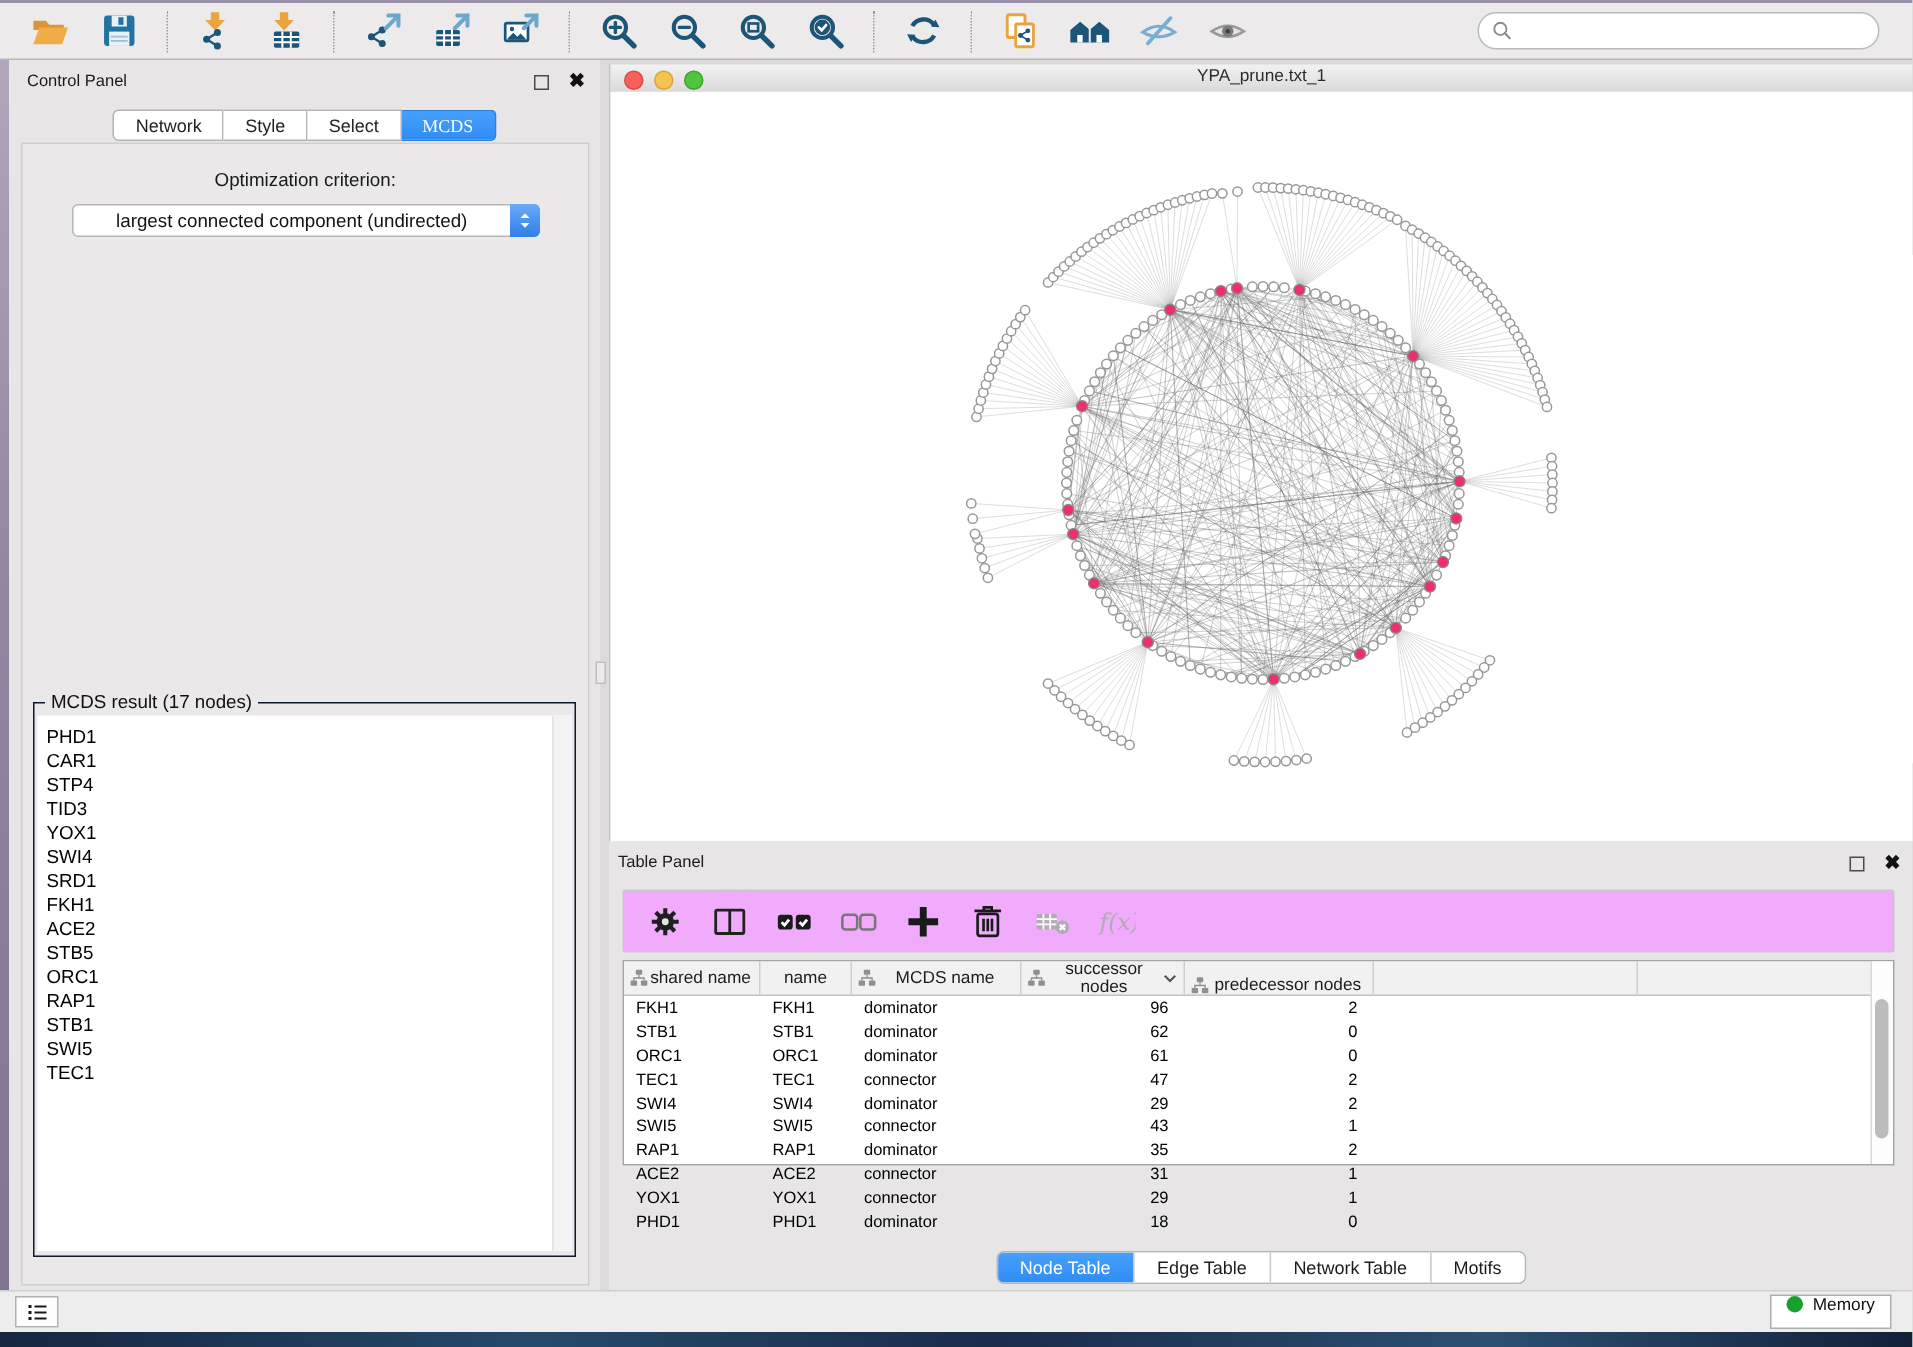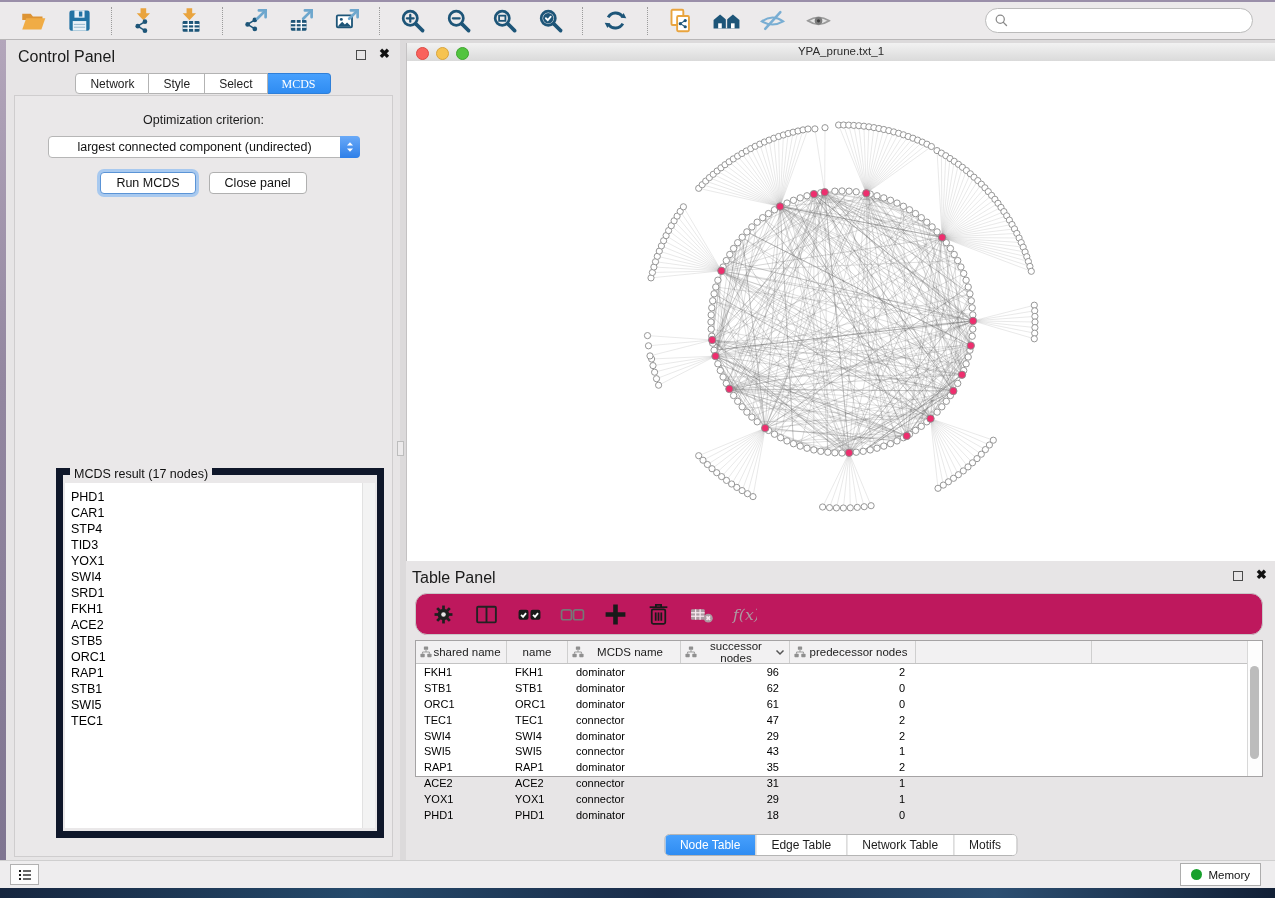--- a/index.html
+++ b/index.html
@@ -18,62 +18,62 @@
   .tb-btn{width:36px;height:32px;border:none;background:transparent;padding:2px;margin:0 5px;cursor:default;}
   .tb-btn svg{width:27px;height:27px;display:block;margin:0 auto;}
   .tb-sep{width:0;height:28px;border-left:1px dotted #9b9b9b;margin:0 9px;}
   .search-wrap{margin-left:auto;margin-right:22px;width:268px;height:25px;background:#fff;
                border:1px solid #bbb;border-radius:13px;display:flex;align-items:center;padding-left:8px;box-sizing:border-box;}
   .search-wrap svg{width:15px;height:15px;}
   .search-input{border:none;outline:none;flex:1;height:20px;font-size:12px;background:transparent;margin-left:5px;}
   
   .left-panel{position:absolute;left:6px;top:40px;width:394px;height:820px;background:#e7e5e6;}
   .panel-titlebar{position:relative;height:26px;}
-  .panel-title{position:absolute;left:12px;top:8px;font-size:16px;color:#1a1a1a;}
+  .panel-title{position:absolute;left:12px;top:8px;font-size:11px;color:#1a1a1a;}
   .win-float{position:absolute;right:34px;top:10px;width:10px;height:10px;border:1.5px solid #4a4a4a;box-sizing:border-box;}
   .win-close{position:absolute;right:10px;top:6px;font-size:13px;font-weight:bold;color:#111;}
   .seg-tabs{position:absolute;left:0;right:0;top:33px;height:21px;display:flex;justify-content:center;}
   .seg-tab{height:21px;line-height:21px;padding:0 14px;font-size:12px;color:#222;background:#fff;
            border:1px solid #b3b3b3;border-left:none;box-sizing:border-box;}
   .seg-tab:first-child{border-left:1px solid #b3b3b3;border-radius:4px 0 0 4px;}
   .seg-tab:last-child{border-radius:0 4px 4px 0;}
   .seg-tab.sel{background:linear-gradient(#47a0fd,#2f8cf2);color:#fff;border-color:#2f7fd8;font-family:Liberation Serif, serif;}
   .cp-content{position:absolute;left:8px;right:7px;top:55px;bottom:3px;background:#eae8e9;border:1px solid #cfcdce;}
   .opt-label{margin-top:17px;text-align:center;font-size:12.5px;color:#1a1a1a;}
   .cp-select{width:312px;height:22px;margin:9px auto 0;background:#fff;border:1px solid #b6b6b6;border-radius:4px;
              position:relative;display:flex;align-items:center;box-sizing:border-box;}
   .cp-select .sel-text{flex:1;text-align:center;font-size:12.5px;color:#111;padding-right:18px;}
   .sel-cap{position:absolute;right:-1px;top:-1px;width:20px;height:22px;border-radius:0 4px 4px 0;
            background:linear-gradient(#6aaaf8,#2e7fe8);display:flex;flex-direction:column;align-items:center;justify-content:center;}
   .sel-cap svg{width:10px;height:14px;}
   .btn-row{margin-top:14px;display:flex;justify-content:center;gap:13px;}
   .btn{height:22px;padding:0 15px;background:#fff;border:1px solid #b0b0b0;border-radius:4px;
        font-size:12.5px;color:#111;font-family:"Liberation Sans",sans-serif;}
   .btn.focus{box-shadow:0 0 0 3px #a8c9ef;border-color:#5b94d6;}
-  .groupbox{position:absolute;left:7px;right:8px;top:372px;bottom:18px;border:7px solid #0f172a;margin-left:34px;}
+  .groupbox{position:absolute;left:7px;right:8px;top:372px;bottom:18px;border:1px solid #0f172a;}
   .legend{position:absolute;top:-8px;left:7px;background:#eae8e9;padding:0 4px;font-size:12.5px;color:#111;}
   .mcds-list{position:absolute;left:2px;right:2px;top:8px;bottom:3px;background:#fff;overflow:hidden;}
   .mcds-item{font-size:12.5px;line-height:16px;padding-left:6px;color:#000;}
   .mcds-item:first-child{padding-top:6px;}
   .list-track{position:absolute;right:2px;top:8px;bottom:3px;width:12px;background:#f3f3f3;border-left:1px solid #e2e2e2;}
   
   .net-win{position:absolute;left:406px;top:43px;width:869px;height:518px;border-left:1px solid #c4c2c3;box-sizing:border-box;}
   .net-titlebar{position:relative;height:18px;background:linear-gradient(#f2f2f2,#dadada);
                 border-bottom:1px solid #ababab;}
   .tl{position:absolute;top:4px;width:11px;height:11px;border-radius:50%;}
   .tl.red{left:9px;background:#f9625c;border:0.5px solid #dd4a42;}
   .tl.yellow{left:29px;background:#f6c350;border:0.5px solid #d9a43b;}
   .tl.green{left:49px;background:#52c43f;border:0.5px solid #3ea52e;}
   .net-title{position:absolute;left:0;right:0;top:2px;text-align:center;font-size:11.5px;color:#2b2b2b;}
   .net-canvas{position:absolute;left:0;top:18px;width:869px;height:500px;background:#fff;overflow:hidden;}
   .split-handle{position:absolute;left:397px;top:441px;width:7px;height:15px;background:#eceaeb;border:1px solid #bdbdbd;box-sizing:border-box;}
   
   .table-panel{position:absolute;left:406px;top:561px;width:869px;height:299px;background:#e7e5e6;}
-  .tp-toolbar{position:absolute;left:9px;right:12px;top:32px;height:42px;background:#be185d;
-              border:1px solid #c9c7c8;border-radius:12px;display:flex;align-items:center;padding-left:14px;box-sizing:border-box;gap:15px;}
+  .tp-toolbar{position:absolute;left:9px;right:12px;top:32px;height:42px;background:#f0abfc;
+              border:1px solid #c9c7c8;border-radius:2px;display:flex;align-items:center;padding-left:14px;box-sizing:border-box;gap:15px;}
   .tp-btn{width:28px;height:28px;border:none;background:transparent;padding:1px;}
   .tp-btn svg{width:25px;height:25px;display:block;}
   .tp-table{position:absolute;left:9px;right:12px;top:79px;height:137px;background:#fff;border:1px solid #a5a3a4;box-sizing:border-box;}
   .tp-head{display:flex;height:22px;background:#f2f1f2;border-bottom:1px solid #c3c3c3;}
   .th{display:flex;align-items:center;border-right:1px solid #cfcfcf;box-sizing:border-box;padding:0 4px;}
   .th .th-label{flex:1;text-align:center;font-size:11.5px;color:#1c1c1c;}
   .th svg{flex:none;}
   .tp-body{position:relative;}
   .tr{display:flex;height:15.9px;align-items:center;}
   .td{font-size:11px;color:#000;box-sizing:border-box;white-space:nowrap;overflow:hidden;}
@@ -84,21 +84,21 @@
   .bottom-tabs{position:absolute;left:50%;transform:translateX(-50%);top:273px;height:20px;display:flex;
                border:1px solid #b5b5b5;border-radius:5px;overflow:hidden;background:#fff;}
   .b-tab{height:20px;line-height:20px;padding:0 15px;font-size:12px;color:#1c1c1c;background:#fff;border-left:1px solid #c6c6c6;}
   .b-tab:first-child{border-left:none;}
   .b-tab.sel{background:linear-gradient(#47a0fd,#2f8cf2);color:#fff;}
   
   .statusbar{position:absolute;left:0;top:860px;width:1275px;height:28px;background:#eeedee;border-top:1px solid #cfcfcf;box-sizing:border-box;}
   .status-list-btn{position:absolute;left:10px;top:3px;width:29px;height:21px;background:#fdfdfd;border:1px solid #b1b1b1;padding:0;}
   .status-list-btn svg{width:18px;height:16px;display:block;margin:0 auto;}
   .memory-btn{position:absolute;right:14px;top:2px;height:23px;background:#fff;border:1px solid #adadad;
-              display:flex;align-items:center;gap:6px;padding:0 10px;font-size:11.5px;color:#111;font-family:"Liberation Sans",sans-serif;}
+              display:flex;gap:6px;padding:0 10px;font-size:11.5px;color:#111;font-family:"Liberation Sans",sans-serif;}
   .mem-dot{width:11px;height:11px;border-radius:50%;background:#17a02c;display:inline-block;}
 </style>
 </head>
 <body>
 
 <div class="wall-top"></div>
 
 <div class="toolbar" id="main-toolbar">
     <button class="tb-btn">
       <svg viewBox="0 0 24 24">
@@ -301,24 +301,20 @@
   <div class="cp-content">
     <div class="opt-label">Optimization criterion:</div>
     <div class="cp-select">
       <span class="sel-text">largest connected component (undirected)</span>
       <span class="sel-cap">
         <svg viewBox="0 0 10 14">
             <path d="M2 5.4 L5 2.2 L8 5.4z" fill="#fff"></path>
             <path d="M2 8.6 L5 11.8 L8 8.6z" fill="#fff"></path>
           </svg>
       </span>
-    </div>
-    <div class="btn-row">
-      <button class="btn focus">Run MCDS</button>
-      <button class="btn">Close panel</button>
     </div>
     <div class="groupbox">
       <span class="legend">MCDS result (17 nodes)</span>
       <div class="mcds-list" id="mcds-list">
           <div class="mcds-item">PHD1</div>
           <div class="mcds-item">CAR1</div>
           <div class="mcds-item">STP4</div>
           <div class="mcds-item">TID3</div>
           <div class="mcds-item">YOX1</div>
           <div class="mcds-item">SWI4</div>
@@ -1256,21 +1252,21 @@
             <g stroke="#8f8f8f" fill="none" stroke-width="1">
               <path d="M7 4.5 V7"></path>
               <path d="M3 9 V7 h8 v2"></path>
             </g>
           </svg>
           <span class="th-label">successor nodes</span>
           <svg width="10" height="7" viewBox="0 0 10 7">
             <path d="M1.5 1.5 L5 5 L8.5 1.5" fill="none" stroke="#555" stroke-width="1.5"></path>
           </svg>
         </div>
-        <div class="th" style="width: 126px;">
+        <div class="th" style="width: 126px; align-items: flex-end;">
           <svg width="12" height="12" viewBox="0 0 14 14">
             <g fill="#8f8f8f">
               <rect x="4.5" y="0.5" width="5" height="4" rx="0.8"></rect>
               <rect x="0.5" y="9" width="5" height="4" rx="0.8"></rect>
               <rect x="8.5" y="9" width="5" height="4" rx="0.8"></rect>
             </g>
             <g stroke="#8f8f8f" fill="none" stroke-width="1">
               <path d="M7 4.5 V7"></path>
               <path d="M3 9 V7 h8 v2"></path>
             </g>

